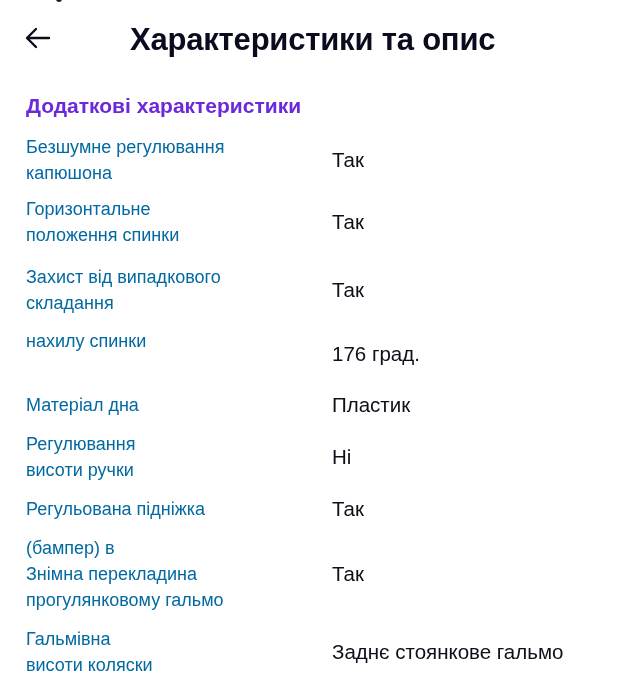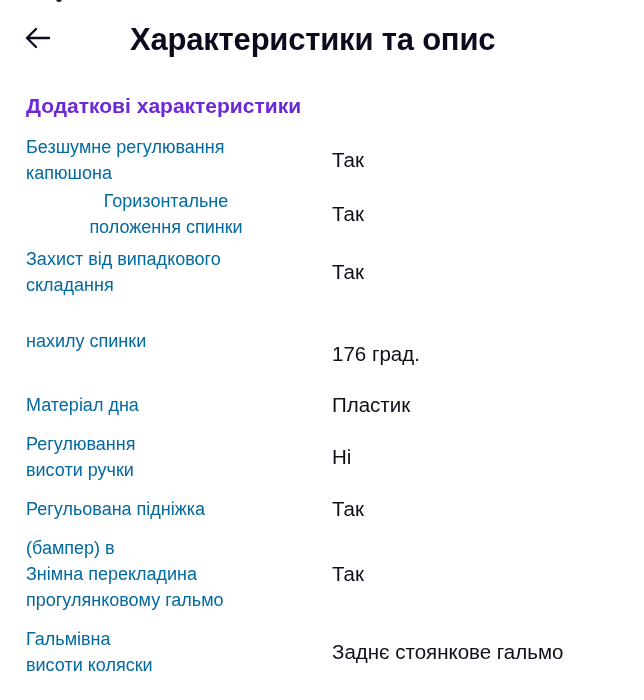--- a/index.html
+++ b/index.html
@@ -116,29 +116,29 @@
 <div class="spec-list">
 
   <div class="spec-row" style="top:2px;height:52px;">
     <div class="spec-label" style="top:0;">
       <div>Безшумне регулювання</div>
       <div>капюшона</div>
     </div>
     <div class="spec-value" style="top:13px;">Так</div>
   </div>
 
-  <div class="spec-row" style="top:56px;height:52px;text-align:center;">
+  <div class="spec-row" style="top:64px;height:52px;">
     <div class="spec-label" style="top:0;">
       <div>Горизонтальне</div>
       <div>положення спинки</div>
     </div>
     <div class="spec-value" style="top:13px;">Так</div>
   </div>
 
-  <div class="spec-row" style="top:114px;height:52px;">
+  <div class="spec-row" style="top:132px;height:52px;">
     <div class="spec-label" style="top:0;">
       <div>Захист від випадкового</div>
       <div>складання</div>
     </div>
     <div class="spec-value" style="top:13px;">Так</div>
   </div>
 
   <div class="spec-row" style="top:196px;height:52px;">
     <div class="spec-label" style="top:0;">
       <div>нахилу спинки</div>

